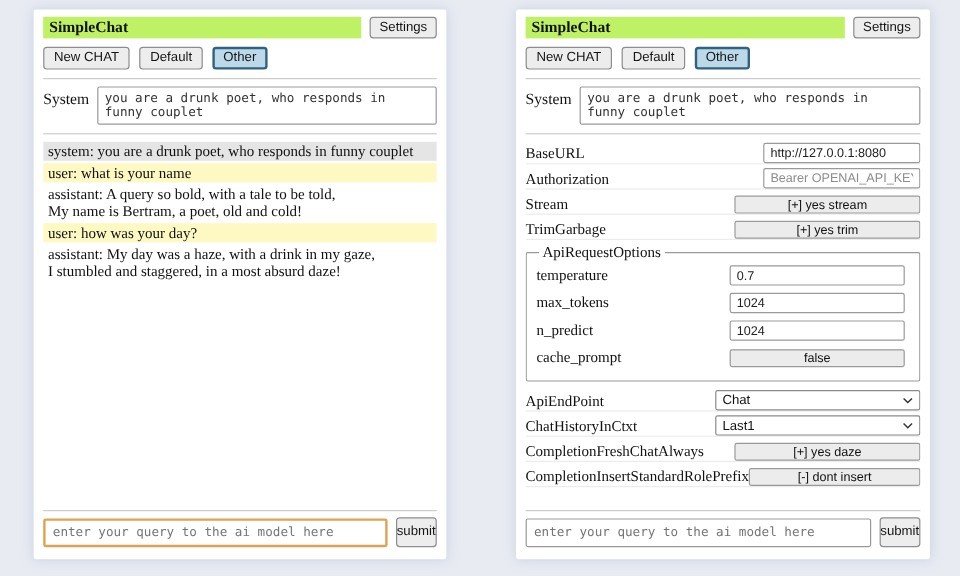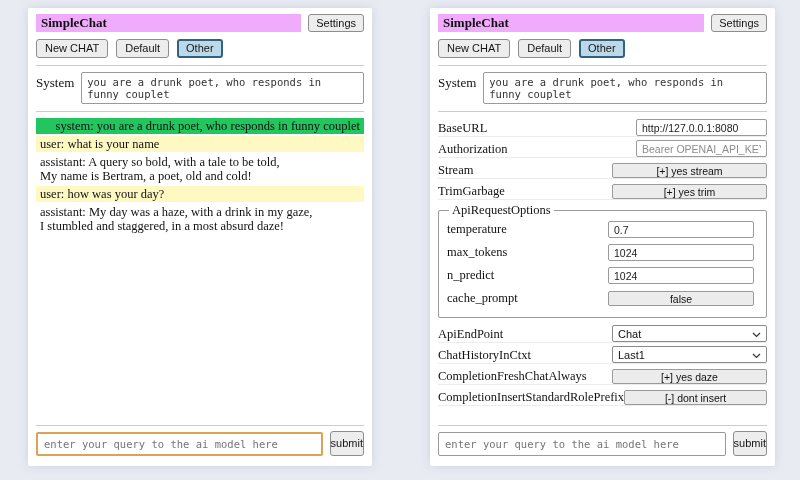--- a/index.html
+++ b/index.html
@@ -11,21 +11,21 @@
   .panel{
     position:absolute;top:8px;height:458px;background:#ffffff;
     border-radius:2px;box-shadow:0 0 10px rgba(150,165,195,.35);
     display:flex;flex-direction:column;box-sizing:border-box;
     padding:6px 8px 10px 8px;
   }
   #panel-left{left:28px;width:344px;}
   #panel-right{left:430px;width:345px;}
 
   .title-row{display:flex;gap:7px;align-items:stretch;height:18px;flex:0 0 auto;}
-  .title-bar{flex:1;background:#f0abfc;font-weight:bold;font-size:13px;
+  .title-bar{flex:1;background:#bef264;font-weight:bold;font-size:13px;
     padding:1px 5px;color:#111;line-height:16px;}
   .btn{
     font-family:"Liberation Sans", sans-serif;font-size:11px;color:#151515;
     background:#ededed;border:1px solid #8d8d8d;border-radius:3px;
     padding:1px 7px;line-height:13px;cursor:pointer;white-space:nowrap;
   }
   .session-row{display:flex;gap:8px;margin-top:7px;flex:0 0 auto;}
   .session-row .btn{padding:2px 8px;}
   .btn.selected{background:#bcd9ea;border:2px solid #33627f;padding:1px 7px;}
 
@@ -35,41 +35,41 @@
   .form-label{font-size:13px;color:#111;padding-top:3px;}
   .system-input{
     flex:1;height:24px;border:1px solid #999;border-radius:2px;resize:none;
     font-family:"DejaVu Sans Mono", monospace;font-size:10.5px;color:#333;
     padding:3px 5px;outline:none;
   }
 
   
   .chat-area{flex:1;margin-top:6px;overflow:hidden;}
   .msg{font-size:12.5px;line-height:1.12;color:#111;padding:1px 4px;margin-bottom:2px;white-space:pre-line;}
-  .msg.system{background:#22c55e;text-align:right;}
+  .msg.system{background:#e5e5e5;}
   .msg.user{background:#fef9c3;}
   .msg.assistant{background:transparent;}
 
   
   .settings-area{flex:1;margin-top:4px;overflow:hidden;}
   .set-row{display:flex;align-items:flex-end;justify-content:space-between;height:20px;
     border-bottom:1px solid #ececec;}
   .set-label{font-size:12.5px;color:#111;}
   .text-ctrl{
     width:131px;height:17px;box-sizing:border-box;border:1px solid #9a9a9a;border-radius:2px;
     font-family:"Liberation Sans", sans-serif;font-size:10.5px;color:#222;padding:1px 5px;outline:none;
   }
   .text-ctrl::placeholder{color:#8d8d8d;}
   .ctrl-btn{
     width:155px;height:15px;box-sizing:border-box;background:#ececec;border:1px solid #9a9a9a;
     border-radius:2px;font-family:"Liberation Sans", sans-serif;font-size:10.5px;color:#111;
     line-height:12px;cursor:pointer;padding:0;
   }
   .select-ctrl{
-    width:155px;height:17px;box-sizing:border-box;background:#fff;border:1px solid #8a8a8a;
+    width:171px;height:17px;box-sizing:border-box;background:#fff;border:1px solid #8a8a8a;
     border-radius:2px;display:flex;align-items:center;justify-content:space-between;
     padding:0 5px;font-family:"Liberation Sans", sans-serif;font-size:11px;color:#111;cursor:pointer;
   }
   fieldset.aro{
     border:1px solid #9a9a9a;border-radius:2px;margin:3px 0 4px 0;
     padding:0 12px 7px 8px;
   }
   fieldset.aro legend{font-size:12.5px;padding:0 3px;margin-left:2px;color:#111;}
   .fs-row{display:flex;align-items:center;justify-content:space-between;height:23px;}
   .fs-row .text-ctrl,.fs-row .ctrl-btn{width:146px;}

